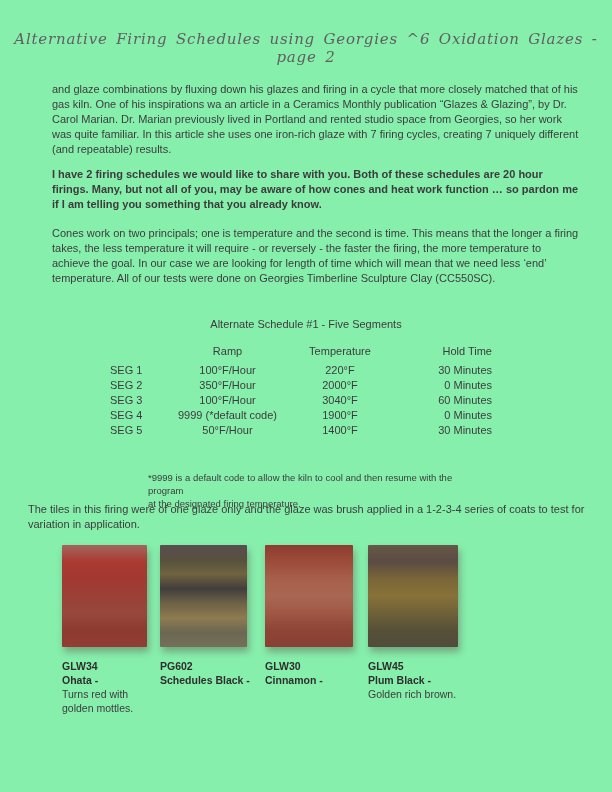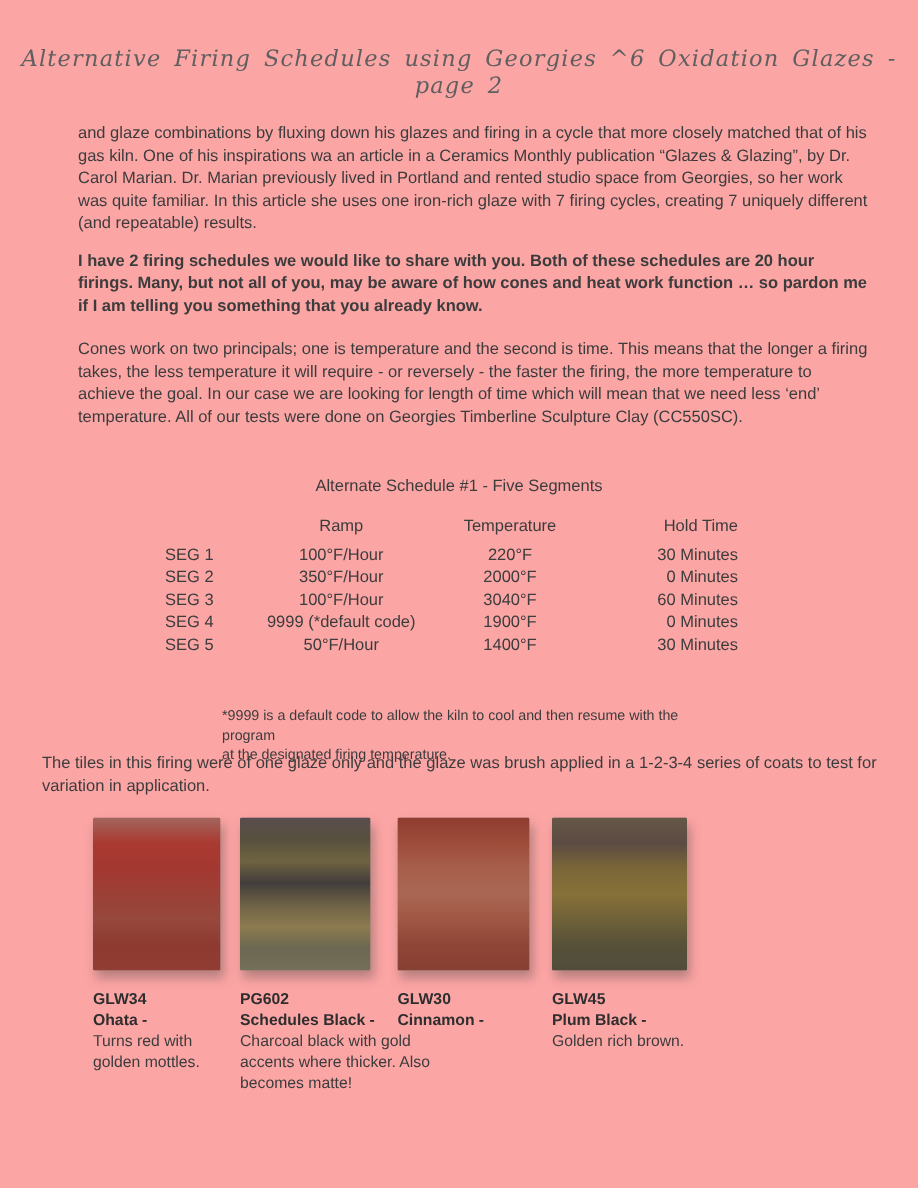--- a/index.html
+++ b/index.html
@@ -1,19 +1,19 @@
 <!DOCTYPE html>
 <html><head>
 <meta charset="utf-8">
 <style>
   html,body{margin:0;padding:0;background:#ffffff;}
   .page{
     position:relative;
     width:612px;height:792px;
-    background:#fca5a5;
+    background:#86efac;
     font-family:"Liberation Sans", sans-serif;
     color:#3f3f3f;
     overflow:hidden;
   }
   .page-title{
     position:absolute;top:30px;left:0;width:612px;
     text-align:center;
     font-family:"DejaVu Serif", serif;
     font-style:italic;
     font-size:15px;
@@ -147,21 +147,20 @@
   <div class="tile tile-3" style="background-image: linear-gradient(rgb(101, 88, 71), rgb(92, 75, 66), rgb(122, 102, 56), rgb(136, 113, 57), rgb(111, 97, 56), rgb(87, 81, 57), rgb(81, 76, 59));"></div>
 
   <div class="caption cap-0">
     <div class="cap-code">GLW34</div>
     <div class="cap-name">Ohata -</div>
     <div class="cap-desc">Turns red with golden mottles.</div>
   </div>
   <div class="caption cap-1">
     <div class="cap-code">PG602</div>
     <div class="cap-name">Schedules Black -</div>
-    <div class="cap-desc">Charcoal black with gold accents where thicker. Also becomes matte!</div>
   </div>
   <div class="caption cap-2">
     <div class="cap-code">GLW30</div>
     <div class="cap-name">Cinnamon -</div>
   </div>
   <div class="caption cap-3">
     <div class="cap-code">GLW45</div>
     <div class="cap-name">Plum Black -</div>
     <div class="cap-desc">Golden rich brown.</div>
   </div>

